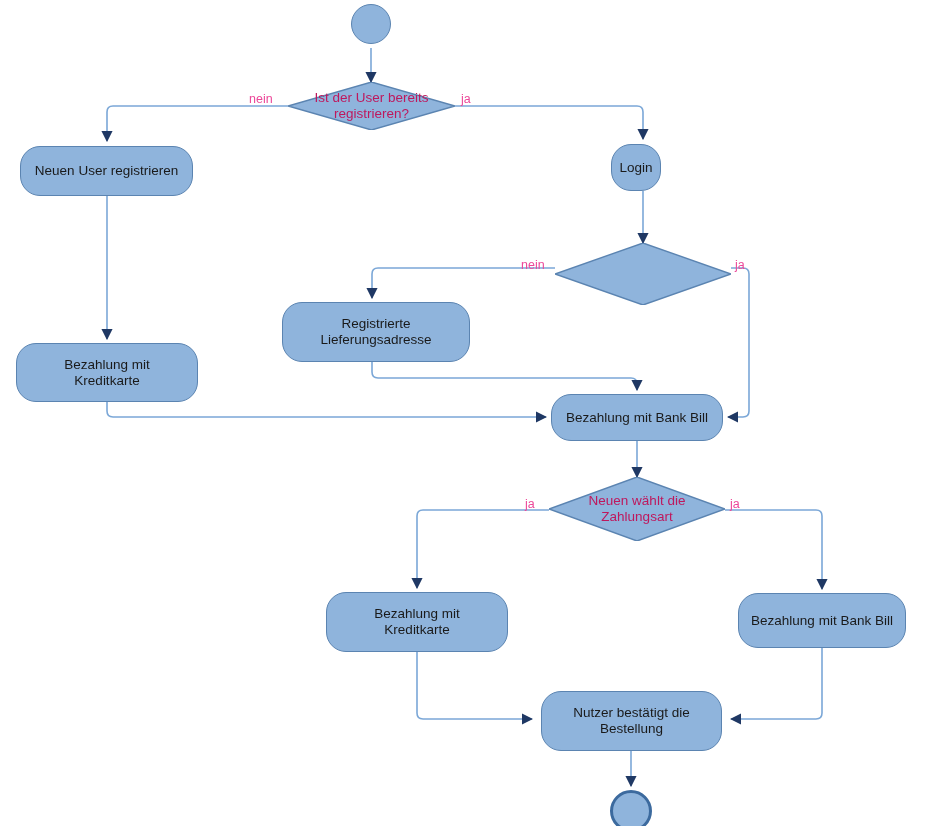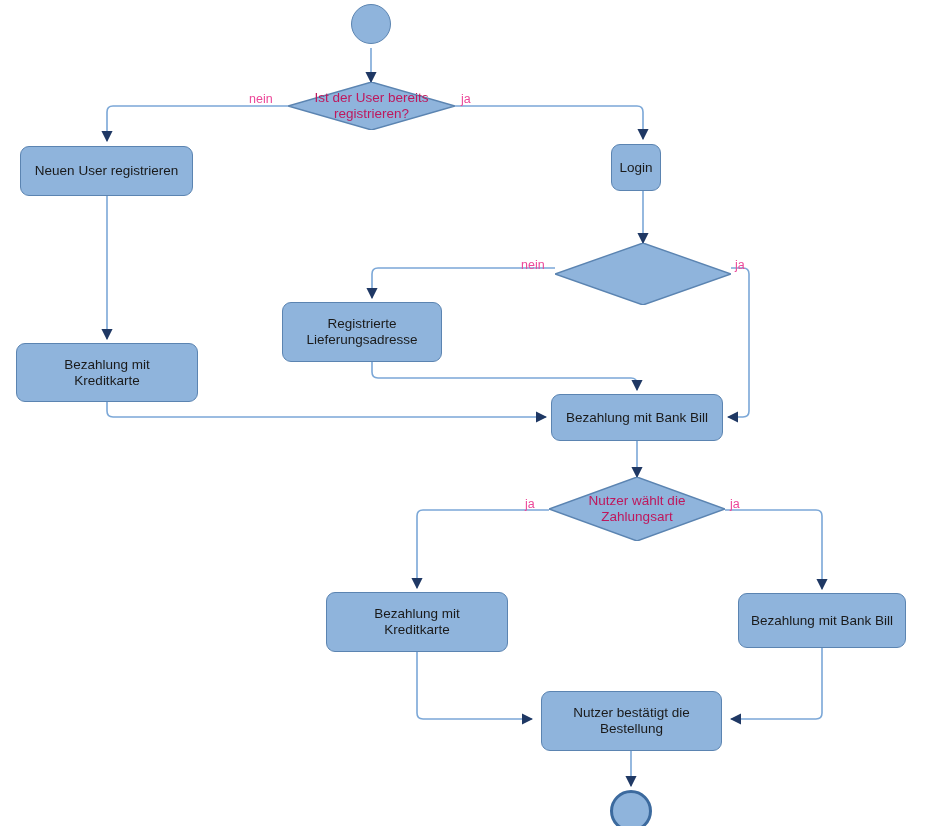--- a/index.html
+++ b/index.html
@@ -32,21 +32,21 @@
     justify-content: center;
     text-align: center;
     color: #1a1a1a;
     font-size: 13.5px;
     line-height: 16px;
     z-index: 3;
   }
   .act {
     background: #8fb4dc;
     border: 1.4px solid #5b84b1;
-    border-radius: 9px;
+    border-radius: 20px;
   }
   .dec-wrap {
     position: absolute;
     z-index: 3;
     display: flex;
     align-items: center;
     justify-content: center;
   }
   .dec-shape {
     position: absolute;
@@ -160,21 +160,21 @@
 
   <div class="dec-wrap" style="left:555px; top:243px; width:176px; height:62px;">
     <svg class="dec-shape" viewBox="0 0 176 62" preserveAspectRatio="none">
       <polygon points="88,0 176,31 88,62 0,31" fill="#8fb4dc" stroke="#5b84b1" stroke-width="1.4"></polygon>
     </svg>
   </div>
 
   <div class="edge-label" style="left:521px; top:258px;">nein</div>
   <div class="edge-label" style="left:735px; top:258px;">ja</div>
 
-  <div class="node act" style="left:282px; top:302px; width:160px; height:60px;">
+  <div class="node act" style="left:282px; top:302px; width:188px; height:60px;">
     <span>
       <span>Registrierte</span><br>
       <span>Lieferungsadresse</span>
     </span>
   </div>
 
   <div class="node act" style="left:16px; top:343px; width:182px; height:59px;">
     <span>
       <span>Bezahlung mit</span><br>
       <span>Kreditkarte</span>
@@ -183,21 +183,21 @@
 
   <div class="node act" style="left:551px; top:394px; width:172px; height:47px;">
     <span>Bezahlung mit Bank Bill</span>
   </div>
 
   <div class="dec-wrap" style="left:549px; top:477px; width:176px; height:64px;">
     <svg class="dec-shape" viewBox="0 0 176 64" preserveAspectRatio="none">
       <polygon points="88,0 176,32 88,64 0,32" fill="#8fb4dc" stroke="#5b84b1" stroke-width="1.4"></polygon>
     </svg>
     <div class="dec-label">
-      <div>Nutzer wählt die</div>
+      <div>Neuen wählt die</div>
       <div>Zahlungsart</div>
     </div>
   </div>
 
   <div class="edge-label" style="left:525px; top:497px;">ja</div>
   <div class="edge-label" style="left:730px; top:497px;">ja</div>
 
   <div class="node act" style="left:326px; top:592px; width:182px; height:60px;">
     <span>
       <span>Bezahlung mit</span><br>

